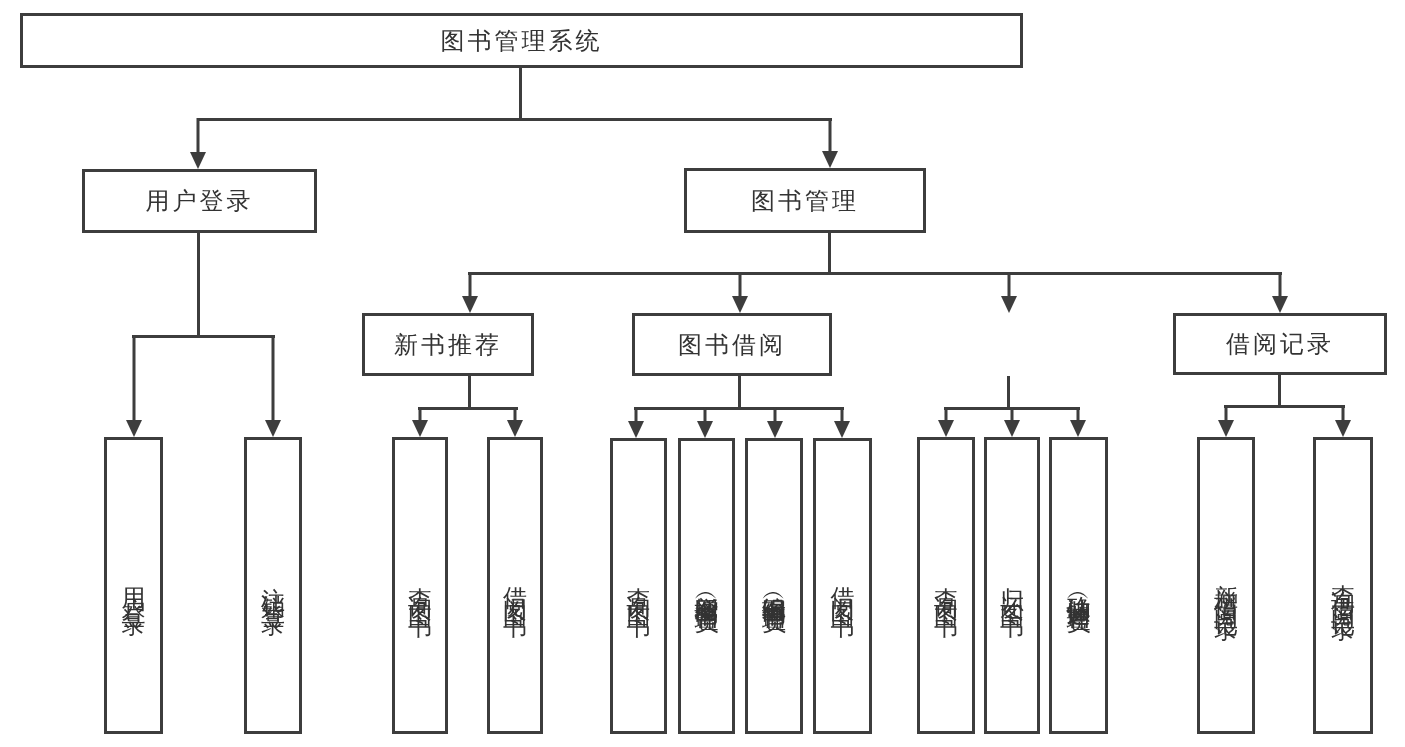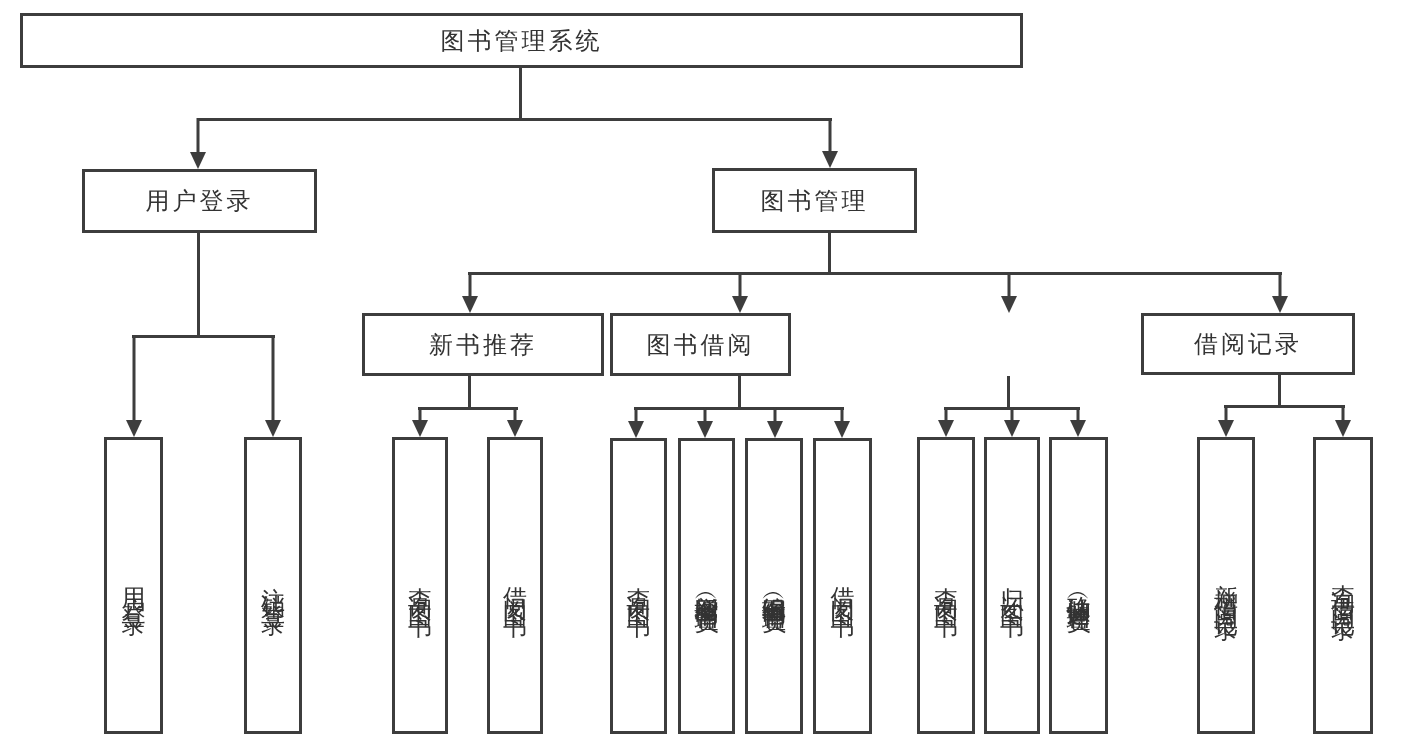--- a/index.html
+++ b/index.html
@@ -48,31 +48,31 @@
 
 <div class="canvas">
 
   <div class="box" style="left:20px;top:13px;width:1003px;height:55px">
     <span class="hlabel">图书管理系统</span>
   </div>
 
   <div class="box" style="left:82px;top:169px;width:235px;height:64px">
     <span class="hlabel">用户登录</span>
   </div>
-  <div class="box" style="left:712px;top:168px;width:205px;height:65px">
+  <div class="box" style="left:684px;top:168px;width:242px;height:65px">
     <span class="hlabel">图书管理</span>
   </div>
 
-  <div class="box" style="left:362px;top:313px;width:242px;height:63px">
+  <div class="box" style="left:362px;top:313px;width:172px;height:63px">
     <span class="hlabel">新书推荐</span>
   </div>
-  <div class="box" style="left:610px;top:313px;width:181px;height:63px">
+  <div class="box" style="left:632px;top:313px;width:200px;height:63px">
     <span class="hlabel">图书借阅</span>
   </div>
-  <div class="box" style="left:1141px;top:313px;width:214px;height:62px">
+  <div class="box" style="left:1173px;top:313px;width:214px;height:62px">
     <span class="hlabel">借阅记录</span>
   </div>
 
   <div class="box vbox" style="left:104px;top:437px;width:59px;height:297px">
     <span class="ls-s">用户登录</span>
   </div>
   <div class="box vbox" style="left:244px;top:437px;width:58px;height:297px">
     <span class="ls-s">注销登录</span>
   </div>
 

